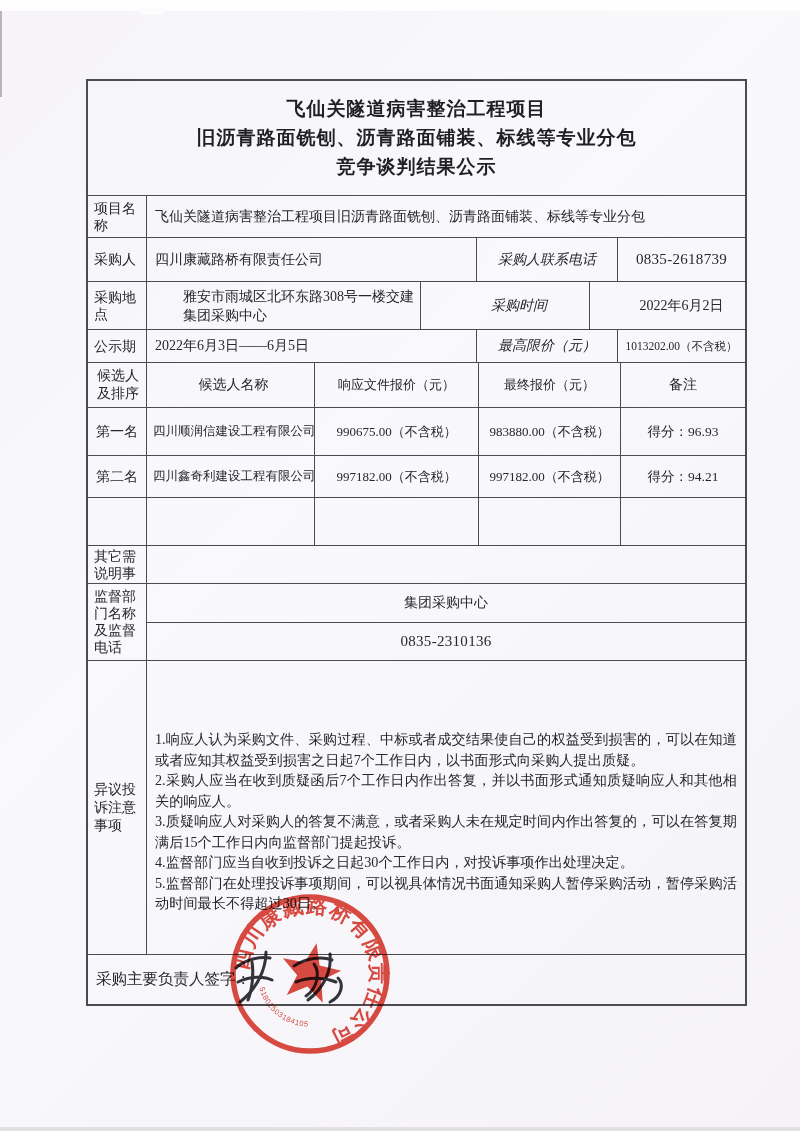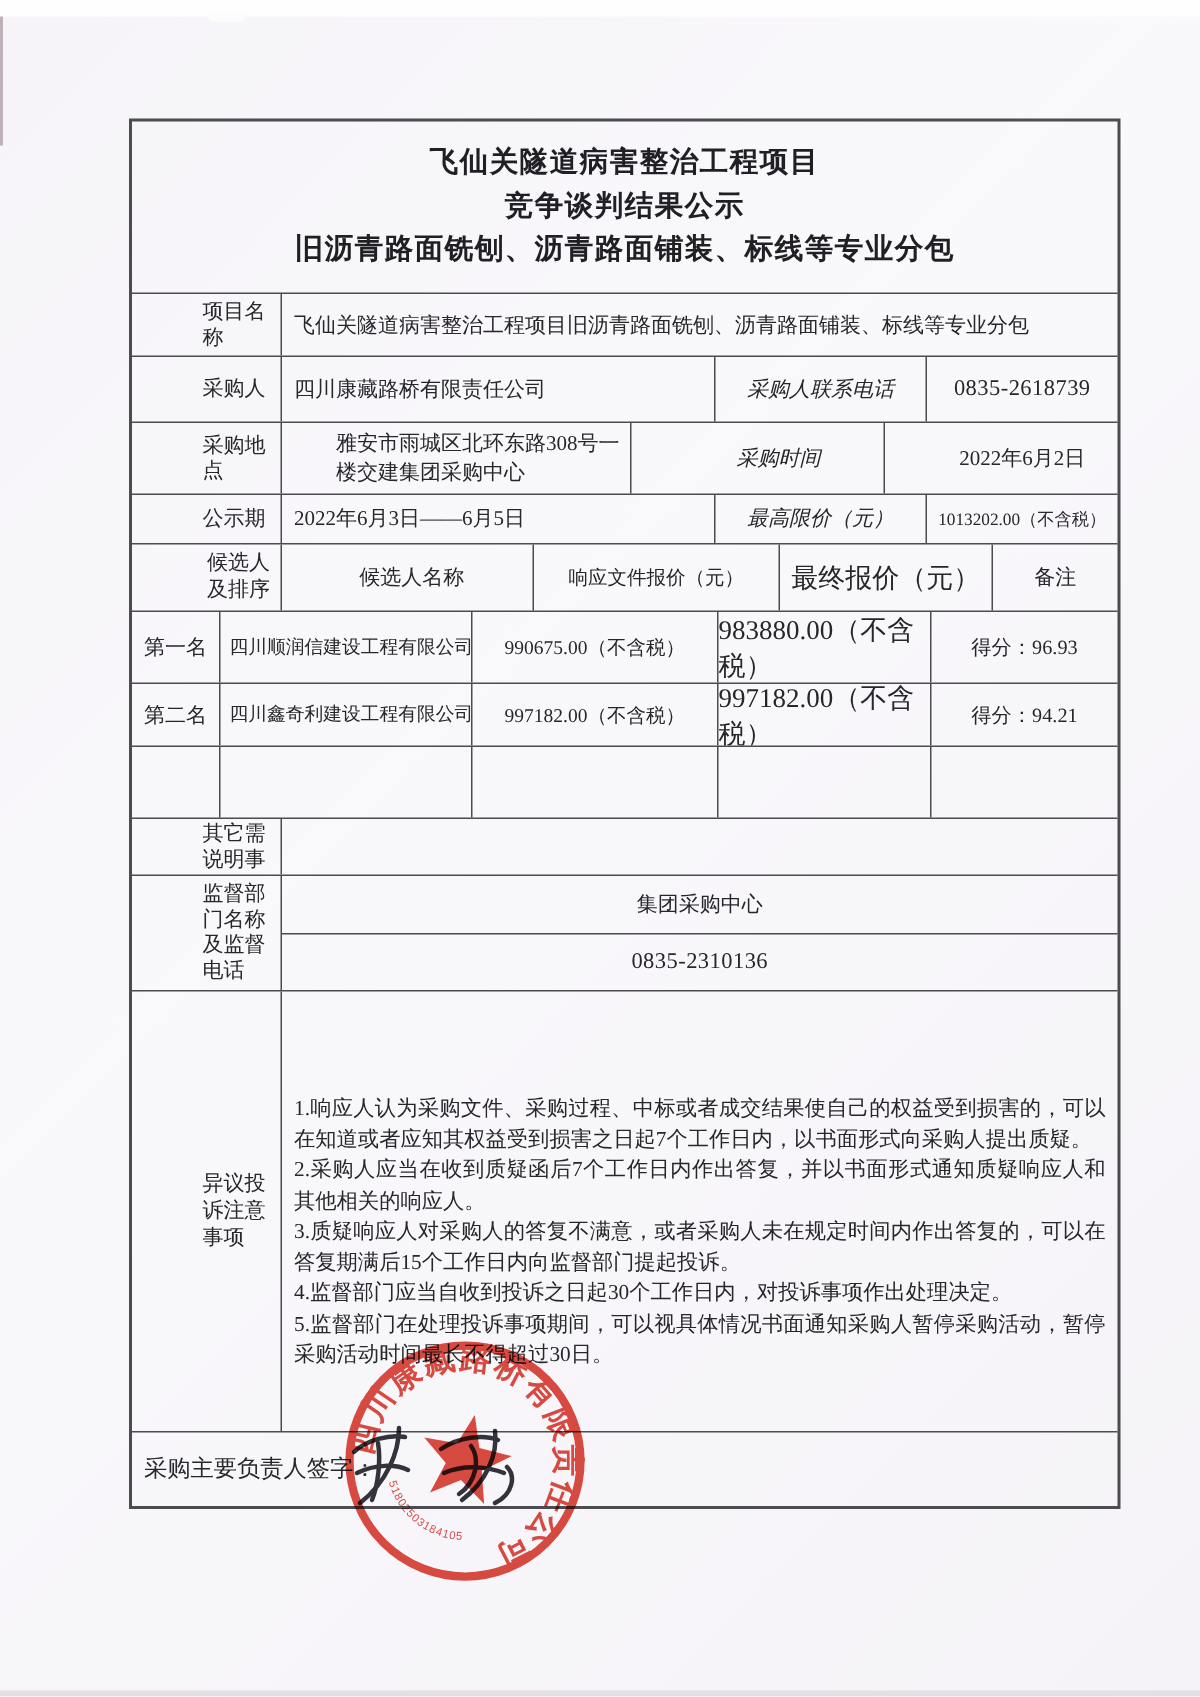--- a/index.html
+++ b/index.html
@@ -24,21 +24,21 @@
     position:absolute; left:86px; top:79px; width:661px; height:927px;
     border:2px solid #4b4b50;
     display:flex; flex-direction:column;
     background:transparent;
     font-size:14px;
   }
   .row { display:flex; border-bottom:1px solid #4b4b50; flex:0 0 auto; }
   .row:last-child { border-bottom:none; }
   .cell { border-right:1px solid #4b4b50; display:flex; align-items:center; overflow:hidden; }
   .cell:last-child { border-right:none; }
-  .lab { width:59px; padding:2px 4px 2px 6px; line-height:17px;margin-left:41px; }
+  .lab { width:59px; padding:2px 4px 2px 6px; line-height:17px; }
   .val { flex:1; padding-left:8px; }
   .mid { width:141px; justify-content:center; text-align:center;font-style:italic; }
   .rgt { width:127px; justify-content:center; text-align:center; }
   .center { justify-content:center; text-align:center; }
 
   .title-block {
     height:119px; display:flex; flex-direction:column; justify-content:flex-end;
     align-items:center; padding-bottom:14px; border-bottom:1px solid #4b4b50;
     font-family:"Liberation Sans", sans-serif; font-weight:700;
     font-size:19px; line-height:29px; letter-spacing:1px; color:#1f1f24;
@@ -55,21 +55,21 @@
   .r-cand2 { height:42px; }
   .r-cand-empty { height:48px; }
   .r-other { height:38px; }
   .r-superv { height:77px; }
   .r-notice { height:294px; }
   .r-sign { height:49px; position:relative; }
 
   .k-rank { width:59px; justify-content:center; text-align:center; }
   .k-name { width:168px; padding-left:6px; font-size:12.5px; white-space:nowrap; }
   .k-b1 { width:164px; justify-content:center; font-size:13px; }
-  .k-b2 { width:142px; justify-content:center; font-size:18px; }
+  .k-b2 { width:142px; justify-content:center; font-size:13px; }
   .k-note { flex:1; justify-content:center; font-size:13.5px; }
 
   .num { font-size:15px; letter-spacing:.3px; }
   .price-small { font-size:11.5px; }
 
   .superv-stack { flex:1; display:flex; flex-direction:column; }
   .superv-stack .sub { flex:1; display:flex; align-items:center; justify-content:center; }
   .superv-stack .sub:first-child { border-bottom:1px solid #4b4b50; }
 
   .notice-lab { line-height:18px; }
@@ -94,22 +94,22 @@
 <div class="page">
   <div class="scan-top-band"></div>
   <div class="scan-notch"></div>
   <div class="scan-left-edge"></div>
   <div class="scan-bottom-band"></div>
 
   <div class="tbl">
 
     <div class="title-block">
       <div>飞仙关隧道病害整治工程项目</div>
+      <div>旧沥青路面铣刨、沥青路面铺装、标线等专业分包</div>
       <div>竞争谈判结果公示</div>
-      <div>旧沥青路面铣刨、沥青路面铺装、标线等专业分包</div>
     </div>
 
     <div class="row r-project">
       <div class="cell lab">项目名称</div>
       <div class="cell val">飞仙关隧道病害整治工程项目旧沥青路面铣刨、沥青路面铺装、标线等专业分包</div>
     </div>
 
     <div class="row r-buyer">
       <div class="cell lab">采购人</div>
       <div class="cell val">四川康藏路桥有限责任公司</div>

